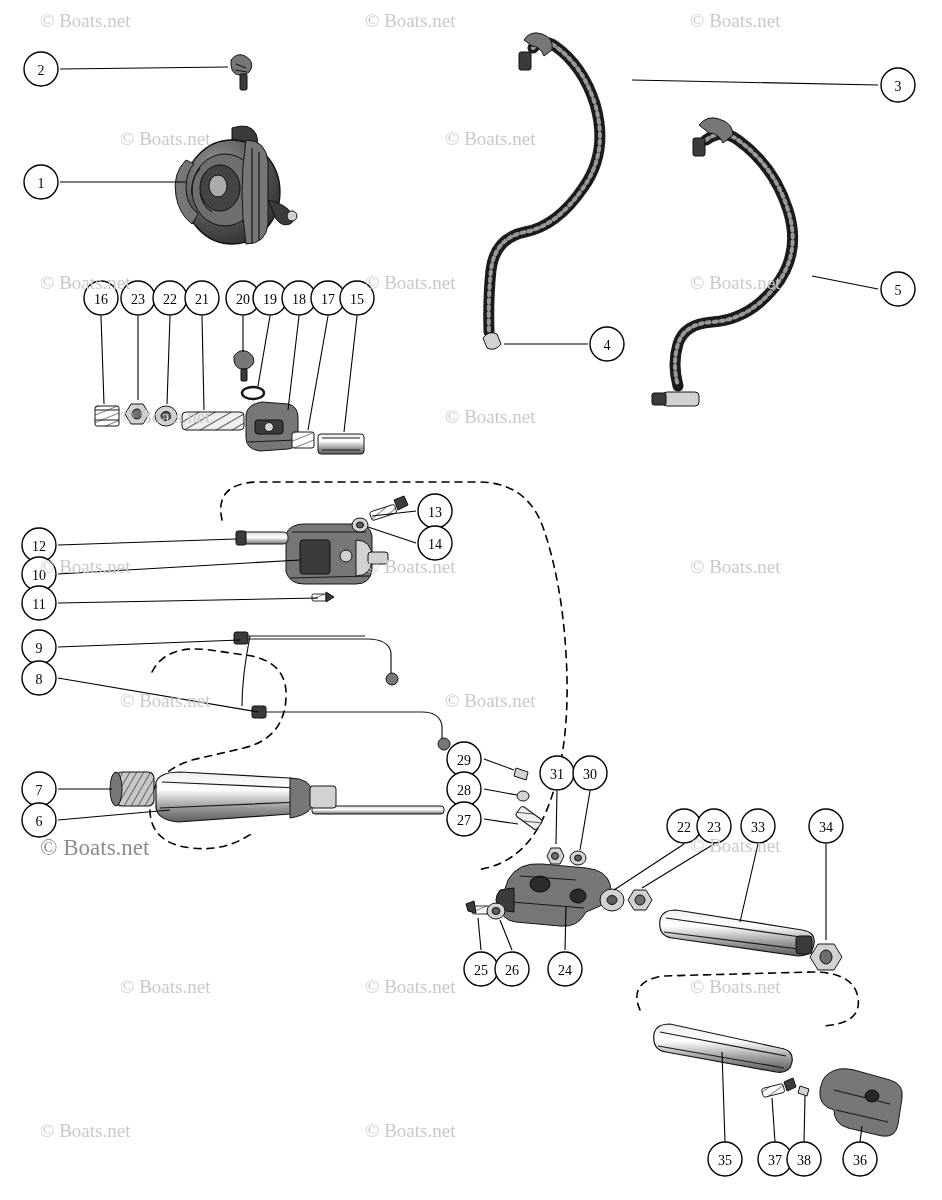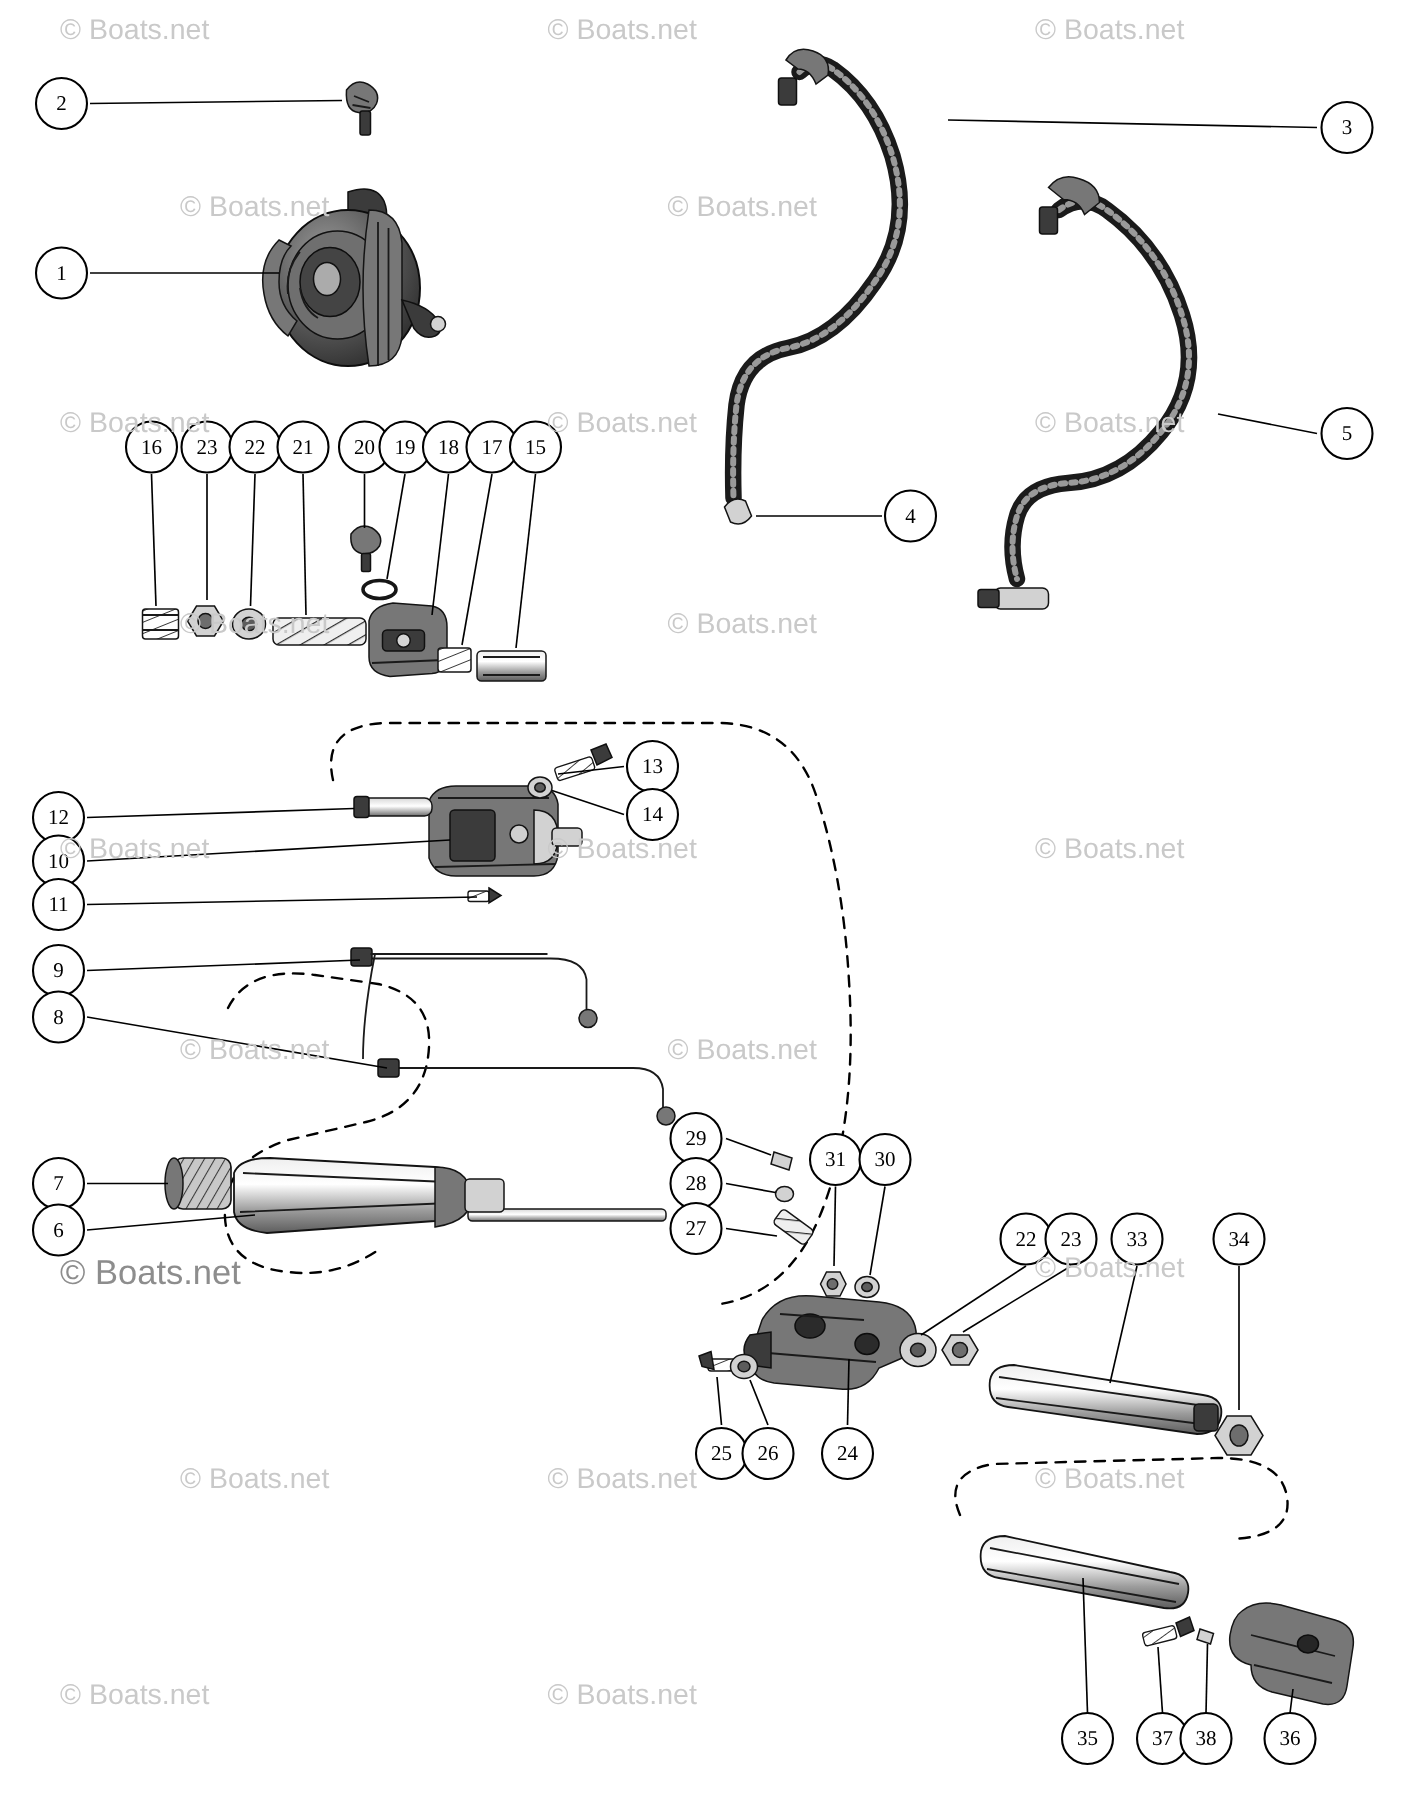--- a/index.html
+++ b/index.html
@@ -76,21 +76,21 @@
   }
   .hose-inner {
     fill: none;
     stroke: #9a9a9a;
     stroke-width: 4;
     stroke-linecap: round;
     stroke-dasharray: 3 4;
   }
   .watermark {
     position: absolute;
-    font-family: Liberation Sans, sans-serif;
+    font-family: Liberation Serif, serif;
     color: #c9c9c9;
     font-size: 19px;
     white-space: nowrap;
     user-select: none;
     pointer-events: none;
   }
   .watermark.big {
     font-size: 23px;
     color: #8d8d8d;
   }

